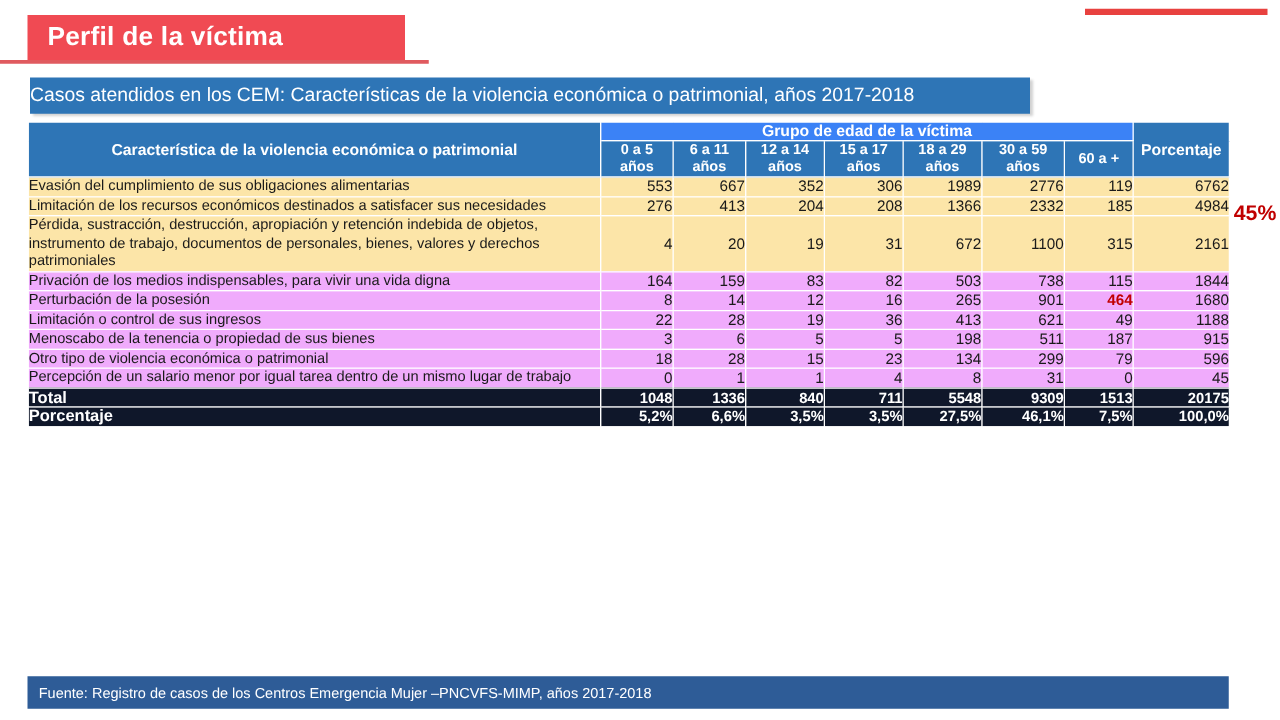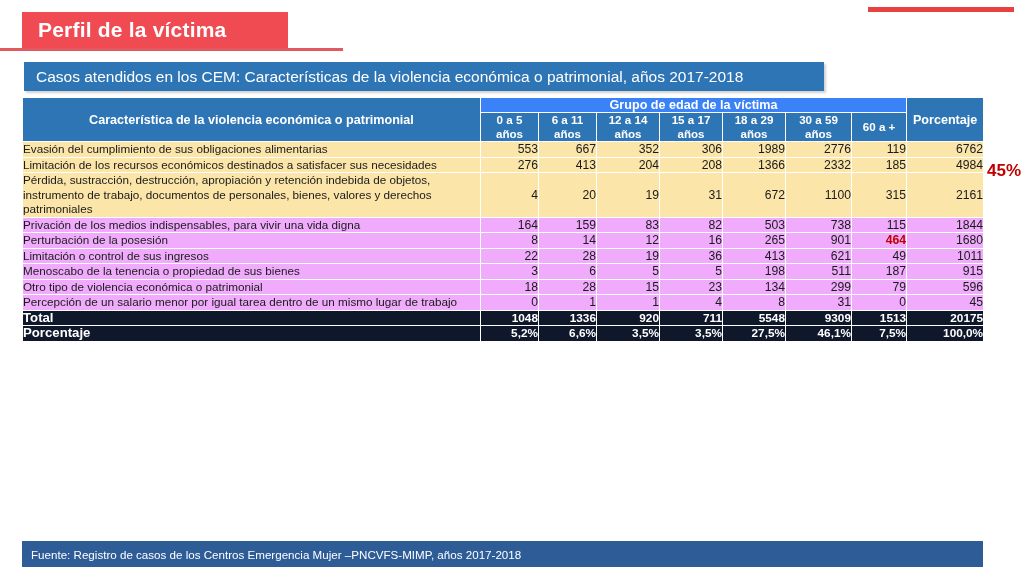--- a/index.html
+++ b/index.html
@@ -13,21 +13,21 @@
     position: relative;
     font-family: "Liberation Sans", sans-serif;
     overflow: hidden;
   }
 
   
   #title-banner {
     position: absolute;
     left: 22px;
     top: 12px;
-    width: 266px;
+    width: 302px;
     height: 36px;
     background: #F04A53;
     display: flex;
     align-items: center;
     box-sizing: border-box;
     padding-left: 16px;
   }
   #title-banner .title-text {
     color: #ffffff;
     font-size: 21px;
@@ -92,21 +92,20 @@
   #subtitle-bar {
     position: absolute;
     left: 24px;
     top: 62px;
     width: 800px;
     height: 29px;
     background: #2E75B6;
     display: flex;
     align-items: center;
     box-sizing: border-box;
-    padding-left: 12px;
     box-shadow: 2px 2px 2px rgba(0,0,0,0.18);
   }
   #subtitle-bar .subtitle-text {
     color: #ffffff;
     font-size: 15.5px;
     font-weight: normal;
     white-space: nowrap;
   }
 
   
@@ -341,21 +340,21 @@
       </tr>
       <tr class="plain">
         <td class="row-label">Limitación o control  de sus ingresos</td>
         <td class="row-val">22</td>
         <td class="row-val">28</td>
         <td class="row-val">19</td>
         <td class="row-val">36</td>
         <td class="row-val">413</td>
         <td class="row-val">621</td>
         <td class="row-val">49</td>
-        <td class="row-pct">1011</td>
+        <td class="row-pct">1188</td>
       </tr>
       <tr class="plain">
         <td class="row-label">Menoscabo de la tenencia o propiedad de sus bienes</td>
         <td class="row-val">3</td>
         <td class="row-val">6</td>
         <td class="row-val">5</td>
         <td class="row-val">5</td>
         <td class="row-val">198</td>
         <td class="row-val">511</td>
         <td class="row-val">187</td>
@@ -380,21 +379,21 @@
         <td class="row-val">4</td>
         <td class="row-val">8</td>
         <td class="row-val">31</td>
         <td class="row-val">0</td>
         <td class="row-pct">45</td>
       </tr>
       <tr class="total-row">
         <td class="row-label">Total</td>
         <td class="row-val">1048</td>
         <td class="row-val">1336</td>
-        <td class="row-val">920</td>
+        <td class="row-val">840</td>
         <td class="row-val">711</td>
         <td class="row-val">5548</td>
         <td class="row-val">9309</td>
         <td class="row-val">1513</td>
         <td class="row-pct">20175</td>
       </tr>
       <tr class="pct-row">
         <td class="row-label">Porcentaje</td>
         <td class="row-val">5,2%</td>
         <td class="row-val">6,6%</td>

